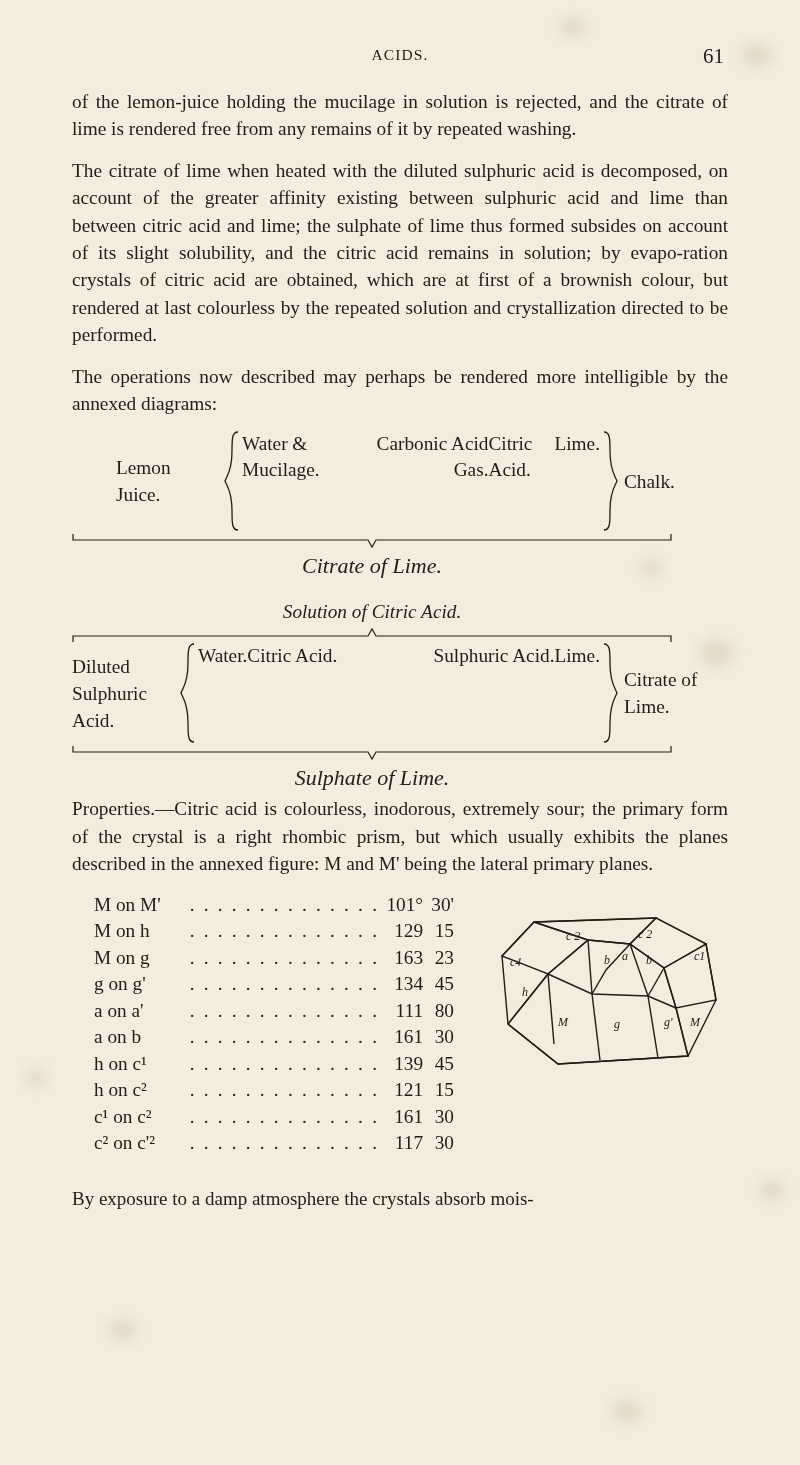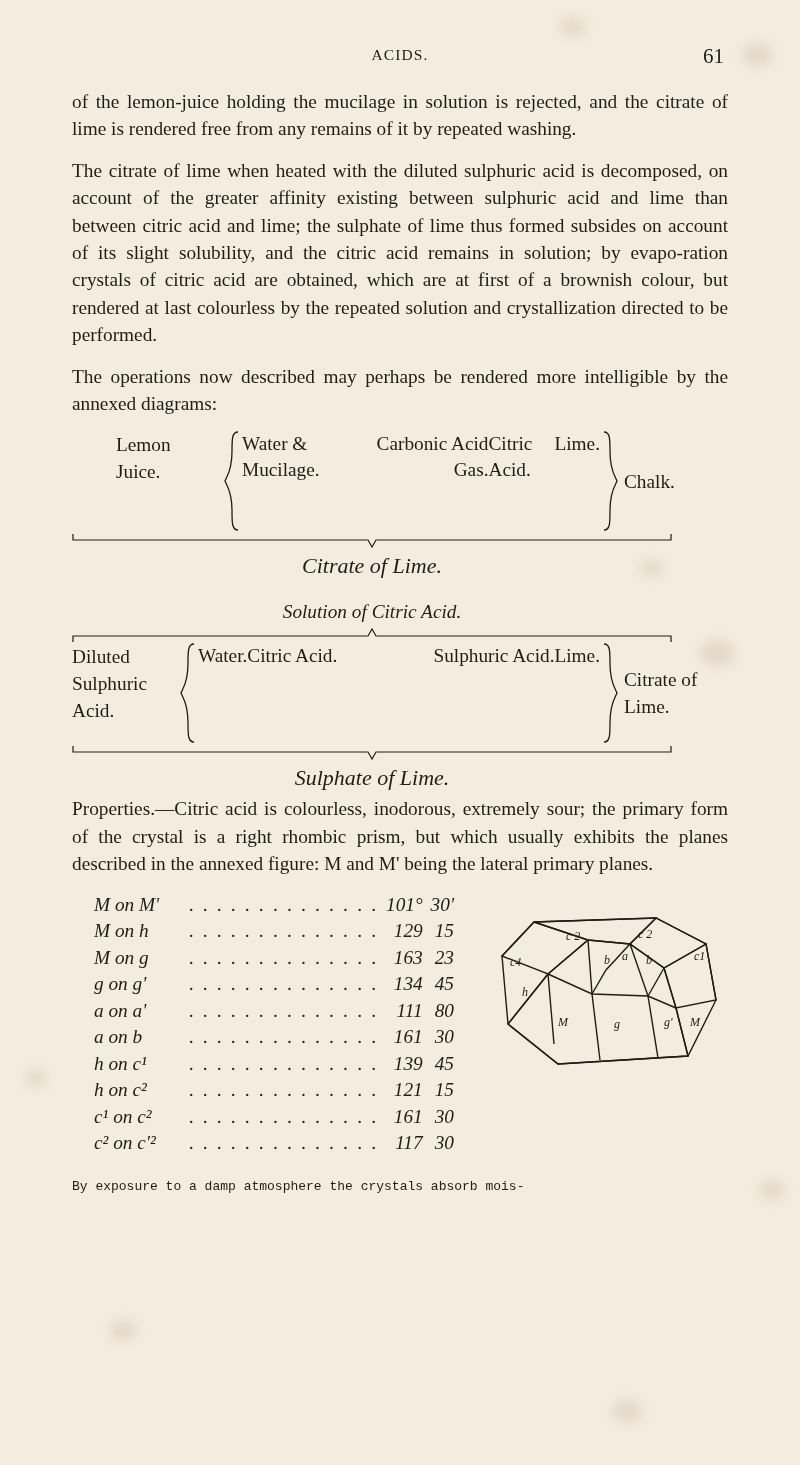--- a/index.html
+++ b/index.html
@@ -78,21 +78,21 @@
   .brace-row {
     display: flex;
     align-items: stretch;
     font-size: 19.3px;
   }
   .left-label {
     width: 104px;
     padding-right: 4px;
     display: flex;
     flex-direction: column;
-    justify-content: flex-start;
+    justify-content: center;
     text-align: left;
     line-height: 27px;
   }
   
   .cbrace {
     width: 16px;
     position: relative;
   }
   .cbrace svg { display: block; }
 
@@ -143,21 +143,20 @@
   
   .angles-wrap {
     margin-top: 14px;
     display: flex;
     align-items: flex-start;
   }
   table.angles {
     border-collapse: collapse;
     font-size: 19.3px;
     margin-left: 22px;
-    font-style: italic;
   }
   table.angles td {
     padding: 0 0 1px 0;
     line-height: 25.5px;
     white-space: nowrap;
   }
   td.lbl { width: 128px; }
   td.dots {
     width: 168px;
     overflow: hidden;
@@ -167,24 +166,23 @@
   td.deg { text-align: right; width: 52px; padding-right: 12px;}
   td.min { text-align: right; width: 40px; }
 
   .crystal {
     margin-left: 34px;
     margin-top: 12px;
   }
   .crystal svg { display: block; }
 
   .last-line {
-    margin-top: 16px;
-    font-size: 13px;
+    margin-top: 28px;
+    font-size: 19px;
     line-height: 27px;
-    font-family: Liberation Mono, monospace;
   }
 </style>
 </head>
 <body>
 
 <div class="page">
 
   <div class="paper-stain" style="left:560px; top:18px; width:26px; height:18px;"></div>
   <div class="paper-stain" style="left:742px; top:44px; width:30px; height:22px;"></div>
   <div class="paper-stain" style="left:700px; top:640px; width:34px; height:26px;"></div>

